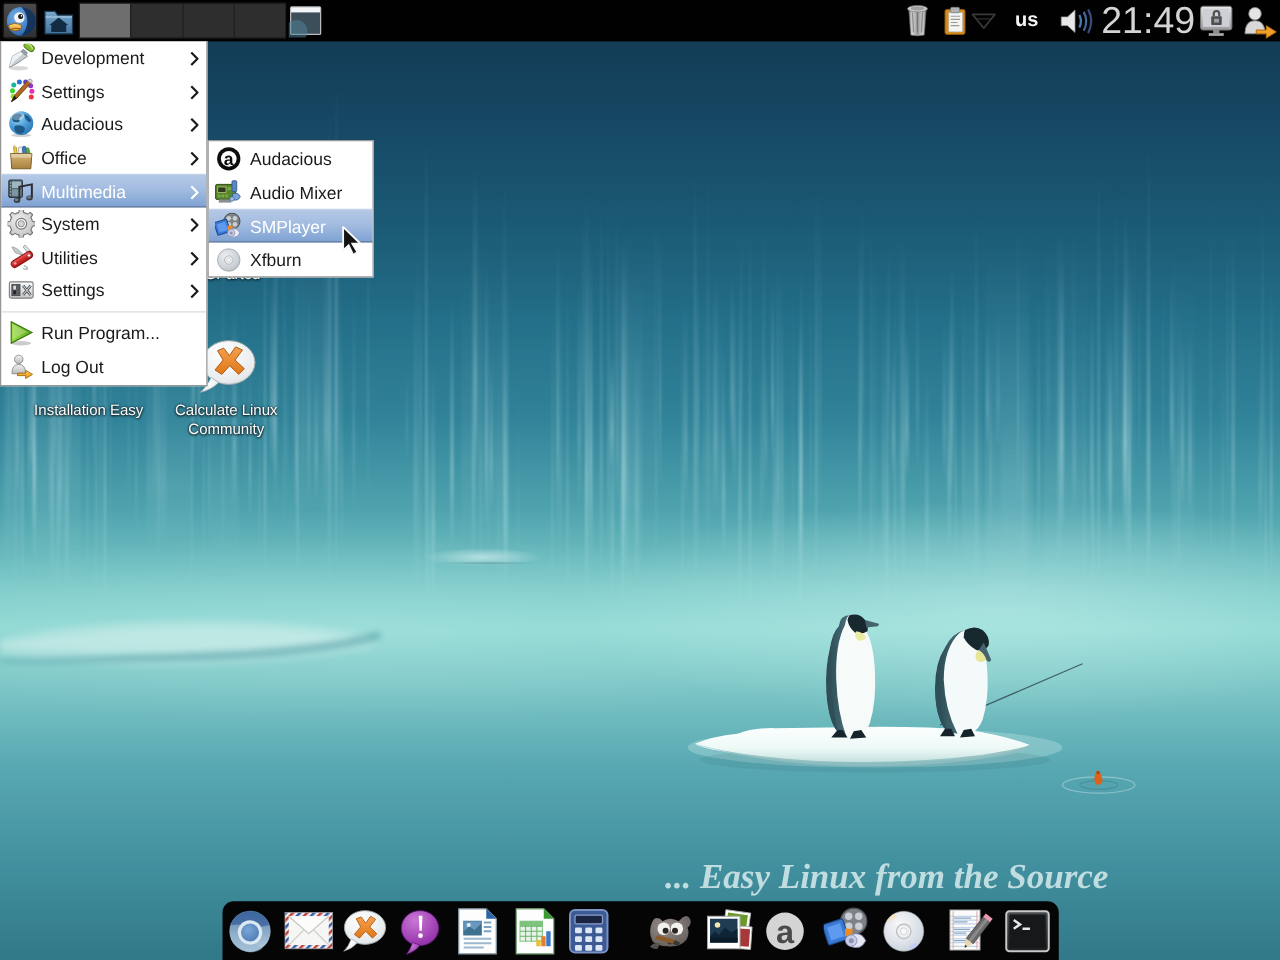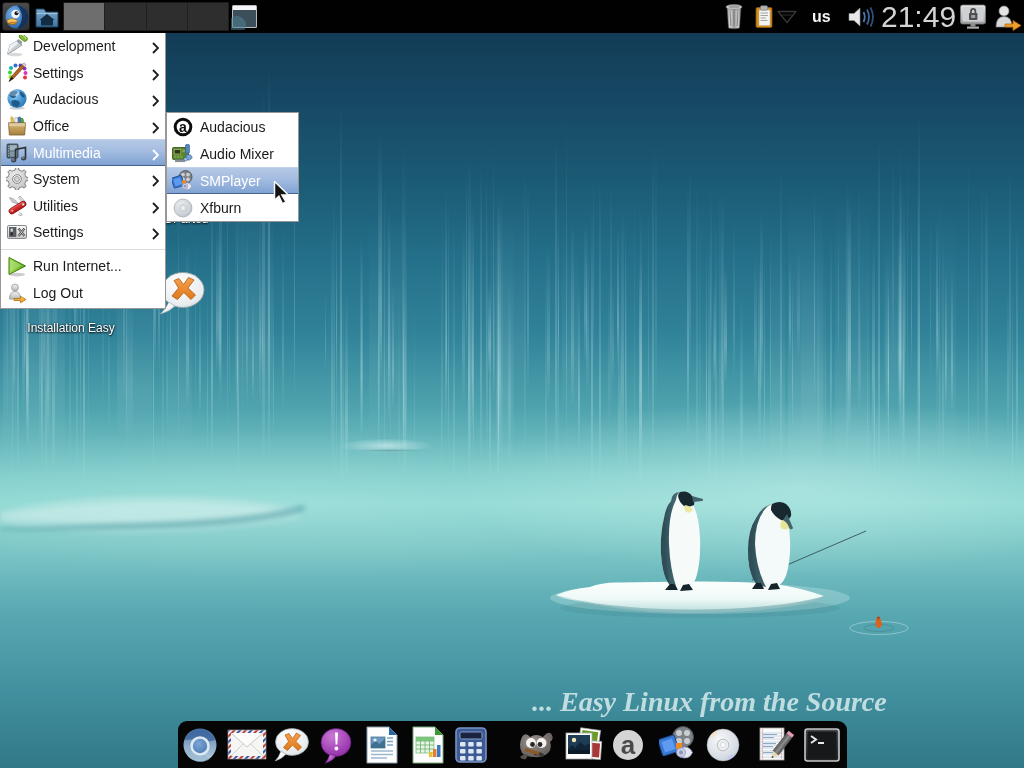--- a/index.html
+++ b/index.html
@@ -353,20 +353,21 @@
 <path d="M231 114 L228 120 L240 119 L237 113 Z" fill="#14242a"></path>
 </g>
 <ellipse cx="339" cy="158" rx="29" ry="6.5" fill="none" stroke="rgba(245,255,255,0.35)" stroke-width="1"></ellipse>
 <ellipse cx="339" cy="158" rx="15" ry="3.5" fill="none" stroke="rgba(40,90,100,0.25)" stroke-width="1"></ellipse>
 <path d="M337.5 147 Q335 151 335.5 154 Q336 158 339 158 Q342 157 342 153.5 Q341 150 339.5 147 Z" fill="#d8641e"></path>
 <circle cx="338.5" cy="148" r="1.4" fill="#b8440e"></circle>
 </svg>
   <div id="slogan" style="position:absolute;left:532px;top:653px;width:370px;font-family:'Liberation Serif',serif;font-style:italic;font-weight:bold;font-size:28px;color:rgba(228,244,244,0.78);white-space:nowrap;">... Easy Linux from the Source</div>
 
   <div class="lbl" style="left:16px;top:288px;width:110px;">Installation Easy</div>
+  <div class="lbl" style="left:126px;top:288px;width:110px;">Calculate Linux<br>Community</div>
   <div class="lbl" style="left:150px;top:179px;width:72px;z-index:5;">GParted</div>
   <svg style="position:absolute;left:156px;top:238px" width="52" height="48" viewBox="0 0 52 48">
 <defs>
 <radialGradient id="gbub" cx="0.4" cy="0.3" r="0.9">
           <stop offset="0" stop-color="#ffffff"></stop>
           <stop offset="0.7" stop-color="#e8ecee"></stop>
           <stop offset="1" stop-color="#c2cacc"></stop>
         </radialGradient>
 <linearGradient id="gx" x1="0" y1="0" x2="0" y2="1">
           <stop offset="0" stop-color="#f4a050"></stop>
@@ -668,21 +669,21 @@
 <path d="M4.2 4.6 L15.5 10.4 L4.2 16.2 Z" fill="rgba(255,255,255,0.22)"></path>
 </svg>
 <svg width="0" height="0">
           <defs>
             <linearGradient id="grun" x1="0" y1="0" x2="1" y2="0">
 <stop offset="0" stop-color="#9fdc4a"></stop>
               <stop offset="1" stop-color="#5cae1e"></stop>
 </linearGradient>
           </defs>
         </svg></span>
-      <span class="tx">Run Internet...</span>
+      <span class="tx">Run Program...</span>
     </div>
   <div class="mi">
       <span class="ic" id="ic-out"><svg width="22" height="22" viewBox="0 0 22 22">
 <circle cx="9" cy="5.5" r="3.4" fill="url(#gper)" stroke="#8a8a8a" stroke-width="0.7"></circle>
 <path d="M3.5 17 Q3.5 9.5 9 9.5 Q14.5 9.5 14.5 17 Z" fill="url(#gper)" stroke="#8a8a8a" stroke-width="0.7"></path>
 <path d="M8 16.5 L14.5 16.5 L14.5 14.2 L20 17.5 L14.5 20.8 L14.5 18.5 L8 18.5 Z" fill="url(#garr)" stroke="#a06614" stroke-width="0.7"></path>
 </svg>
 <svg width="0" height="0">
           <defs>
 <linearGradient id="gper" x1="0" y1="0" x2="0" y2="1">

